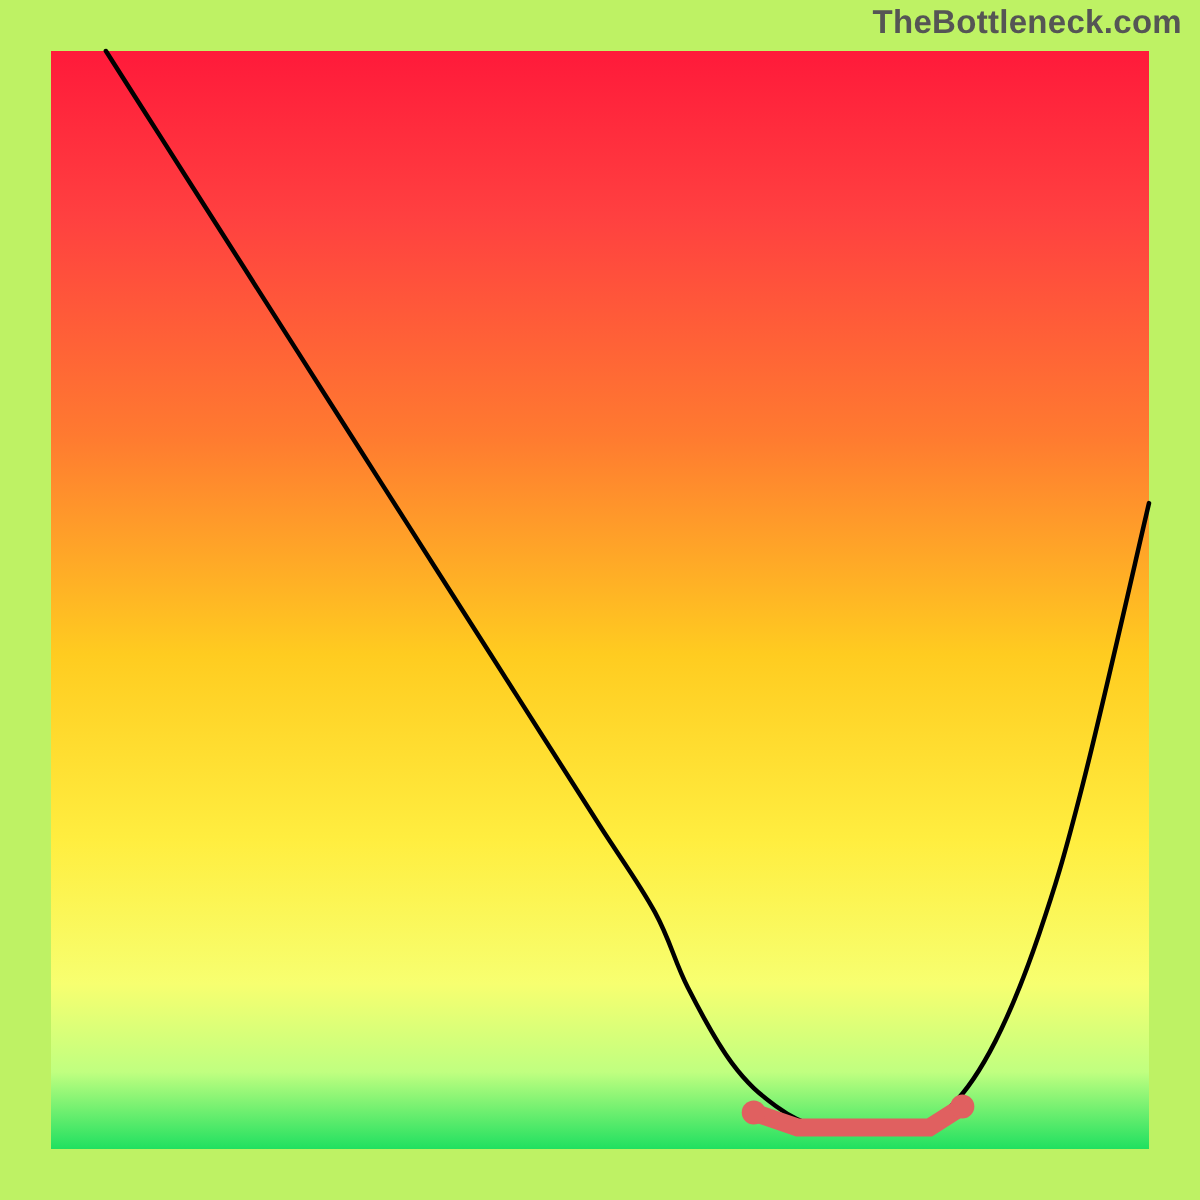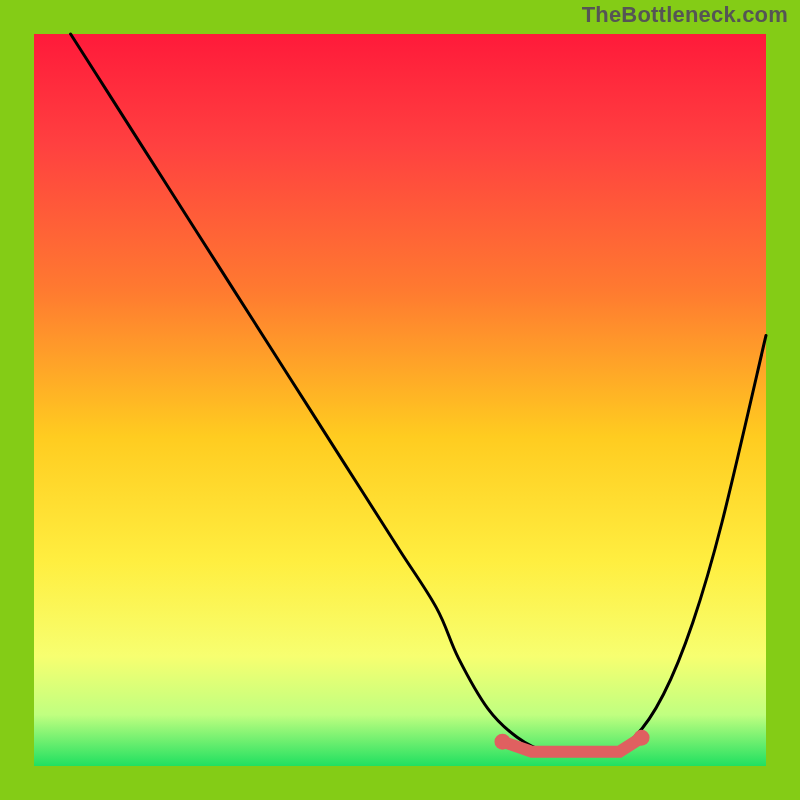--- a/index.html
+++ b/index.html
@@ -6,21 +6,21 @@
     margin: 0;
     padding: 0;
     width: 800px;
     height: 800px;
     overflow: hidden;
     font-family: Arial, Helvetica, sans-serif;
   }
   .frame {
     width: 800px;
     height: 800px;
-    background: #84cc16;
+    background: #bef264;
     position: relative;
   }
   .watermark {
     position: absolute;
     top: 2px;
     right: 12px;
     font-size: 22px;
     font-weight: bold;
     color: #555;
     z-index: 10;

